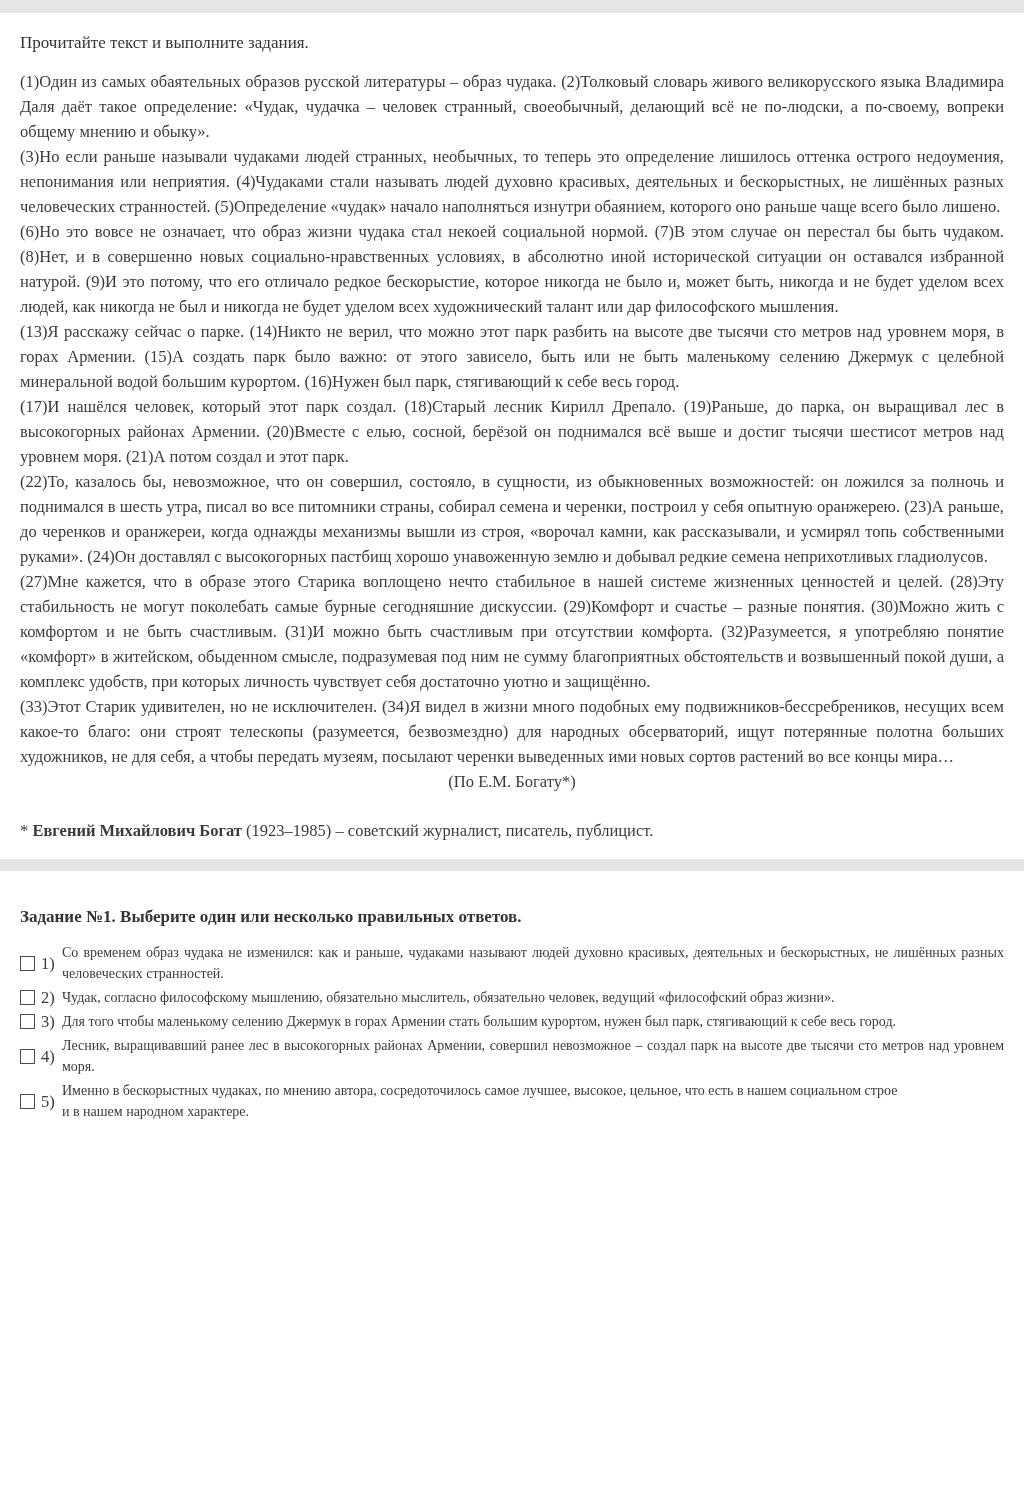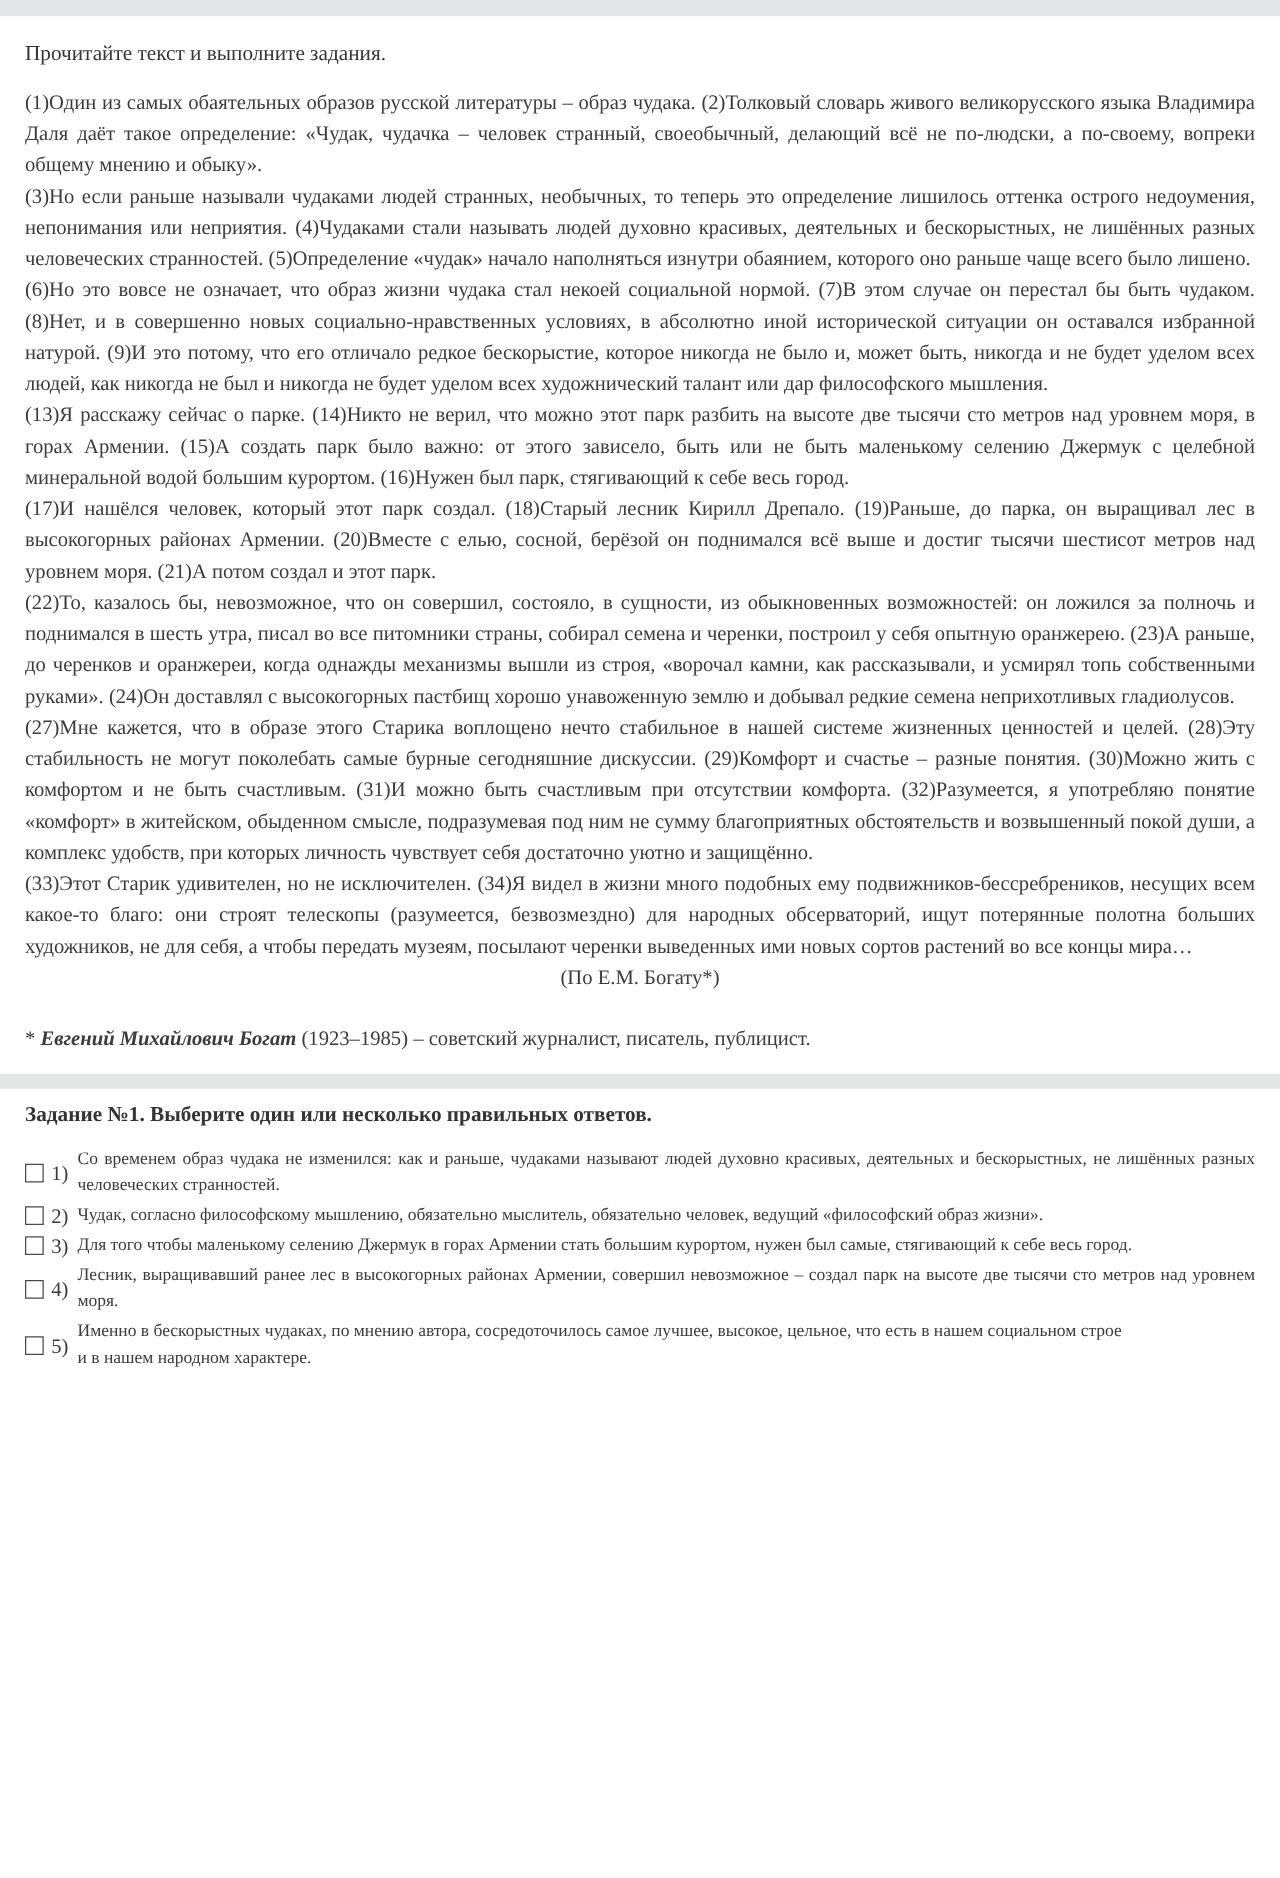--- a/index.html
+++ b/index.html
@@ -30,23 +30,23 @@
     line-height: 25px;
     text-align: justify;
     margin: 0;
   }
   .attribution { text-align: center; }
   .footnote {
     margin-top: 24px;
     font-size: 16.5px;
     line-height: 25px;
   }
-  .fn-author { font-weight: bold; font-style: italic; }
+  .fn-author { font-weight: bold; }
 
-  .task-section { padding-top: 8px; }
+  .task-section { padding-top: 33px; }
   .task-title {
     font-weight: bold;
     font-size: 17px;
     line-height: 25px;
     color: #343434;
   }
   .task-question {
     font-size: 16.5px;
     line-height: 25px;
     margin-top: 14px;
@@ -132,21 +132,21 @@
           <div></div>
         </div>
       </div>
 
       <div class="option">
         <div class="opt-label">
           <span class="checkbox"></span>
           <span class="opt-num">3)</span>
         </div>
         <div class="opt-text">
-          <div>Для того чтобы маленькому селению Джермук в горах Армении стать большим курортом, нужен был самые, стягивающий к себе весь город.</div>
+          <div>Для того чтобы маленькому селению Джермук в горах Армении стать большим курортом, нужен был парк, стягивающий к себе весь город.</div>
           <div></div>
         </div>
       </div>
 
       <div class="option">
         <div class="opt-label">
           <span class="checkbox"></span>
           <span class="opt-num">4)</span>
         </div>
         <div class="opt-text">

